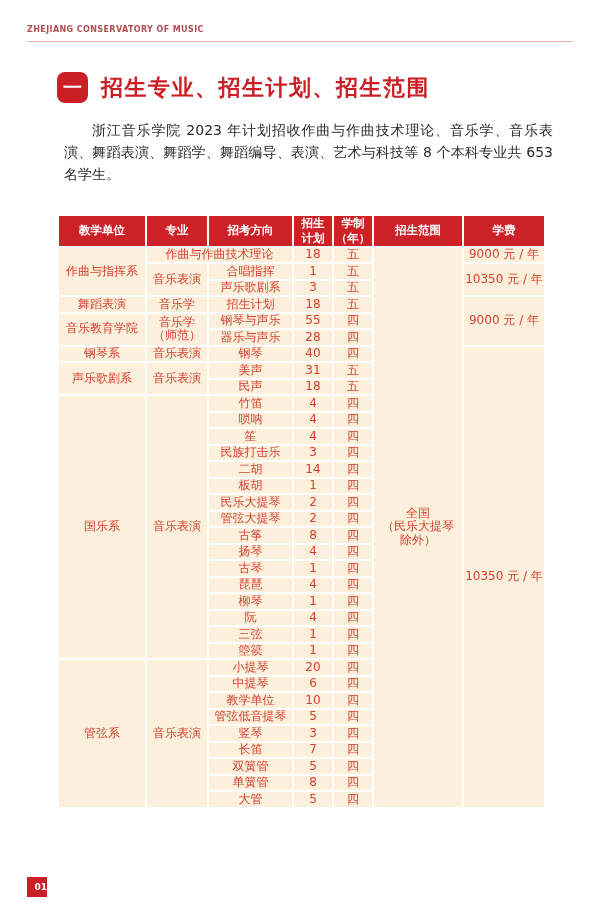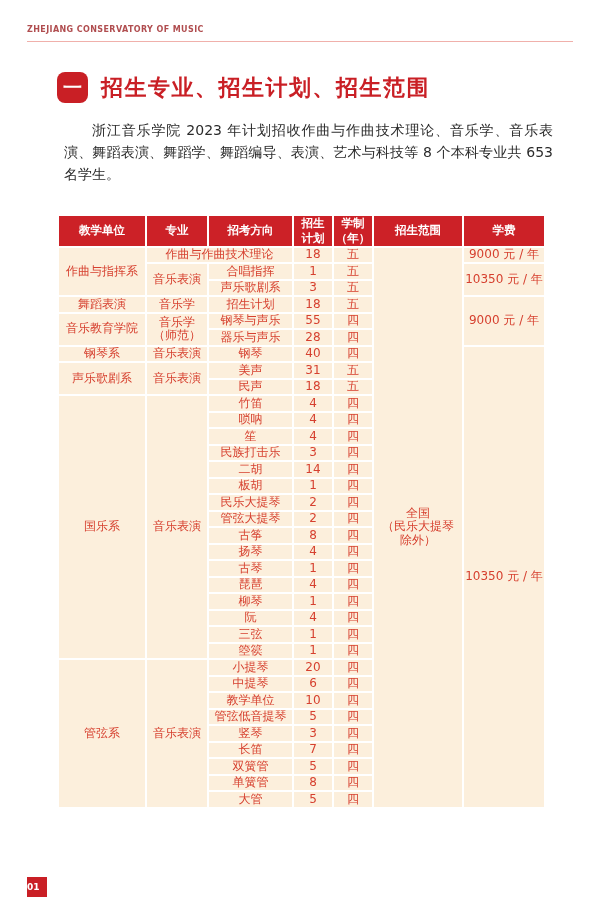--- a/index.html
+++ b/index.html
@@ -75,21 +75,21 @@
     font-size:12px;
     height:16.5px;line-height:1.15;
     padding:0 1px;
   }
 
   .pageno{
     position:absolute;left:27px;top:877px;
     width:20px;height:20px;
     background:var(--brand);
     color:#fff;font-size:9px;font-weight:bold;
-    display:flex;align-items:center;justify-content:flex-start;
+    display:flex;align-items:center;justify-content:flex-end;
   }
 </style>
 </head>
 <body>
 
 <div class="page">
 
   <div class="masthead">
     <span>ZHEJIANG CONSERVATORY OF MUSIC</span>
   </div>

